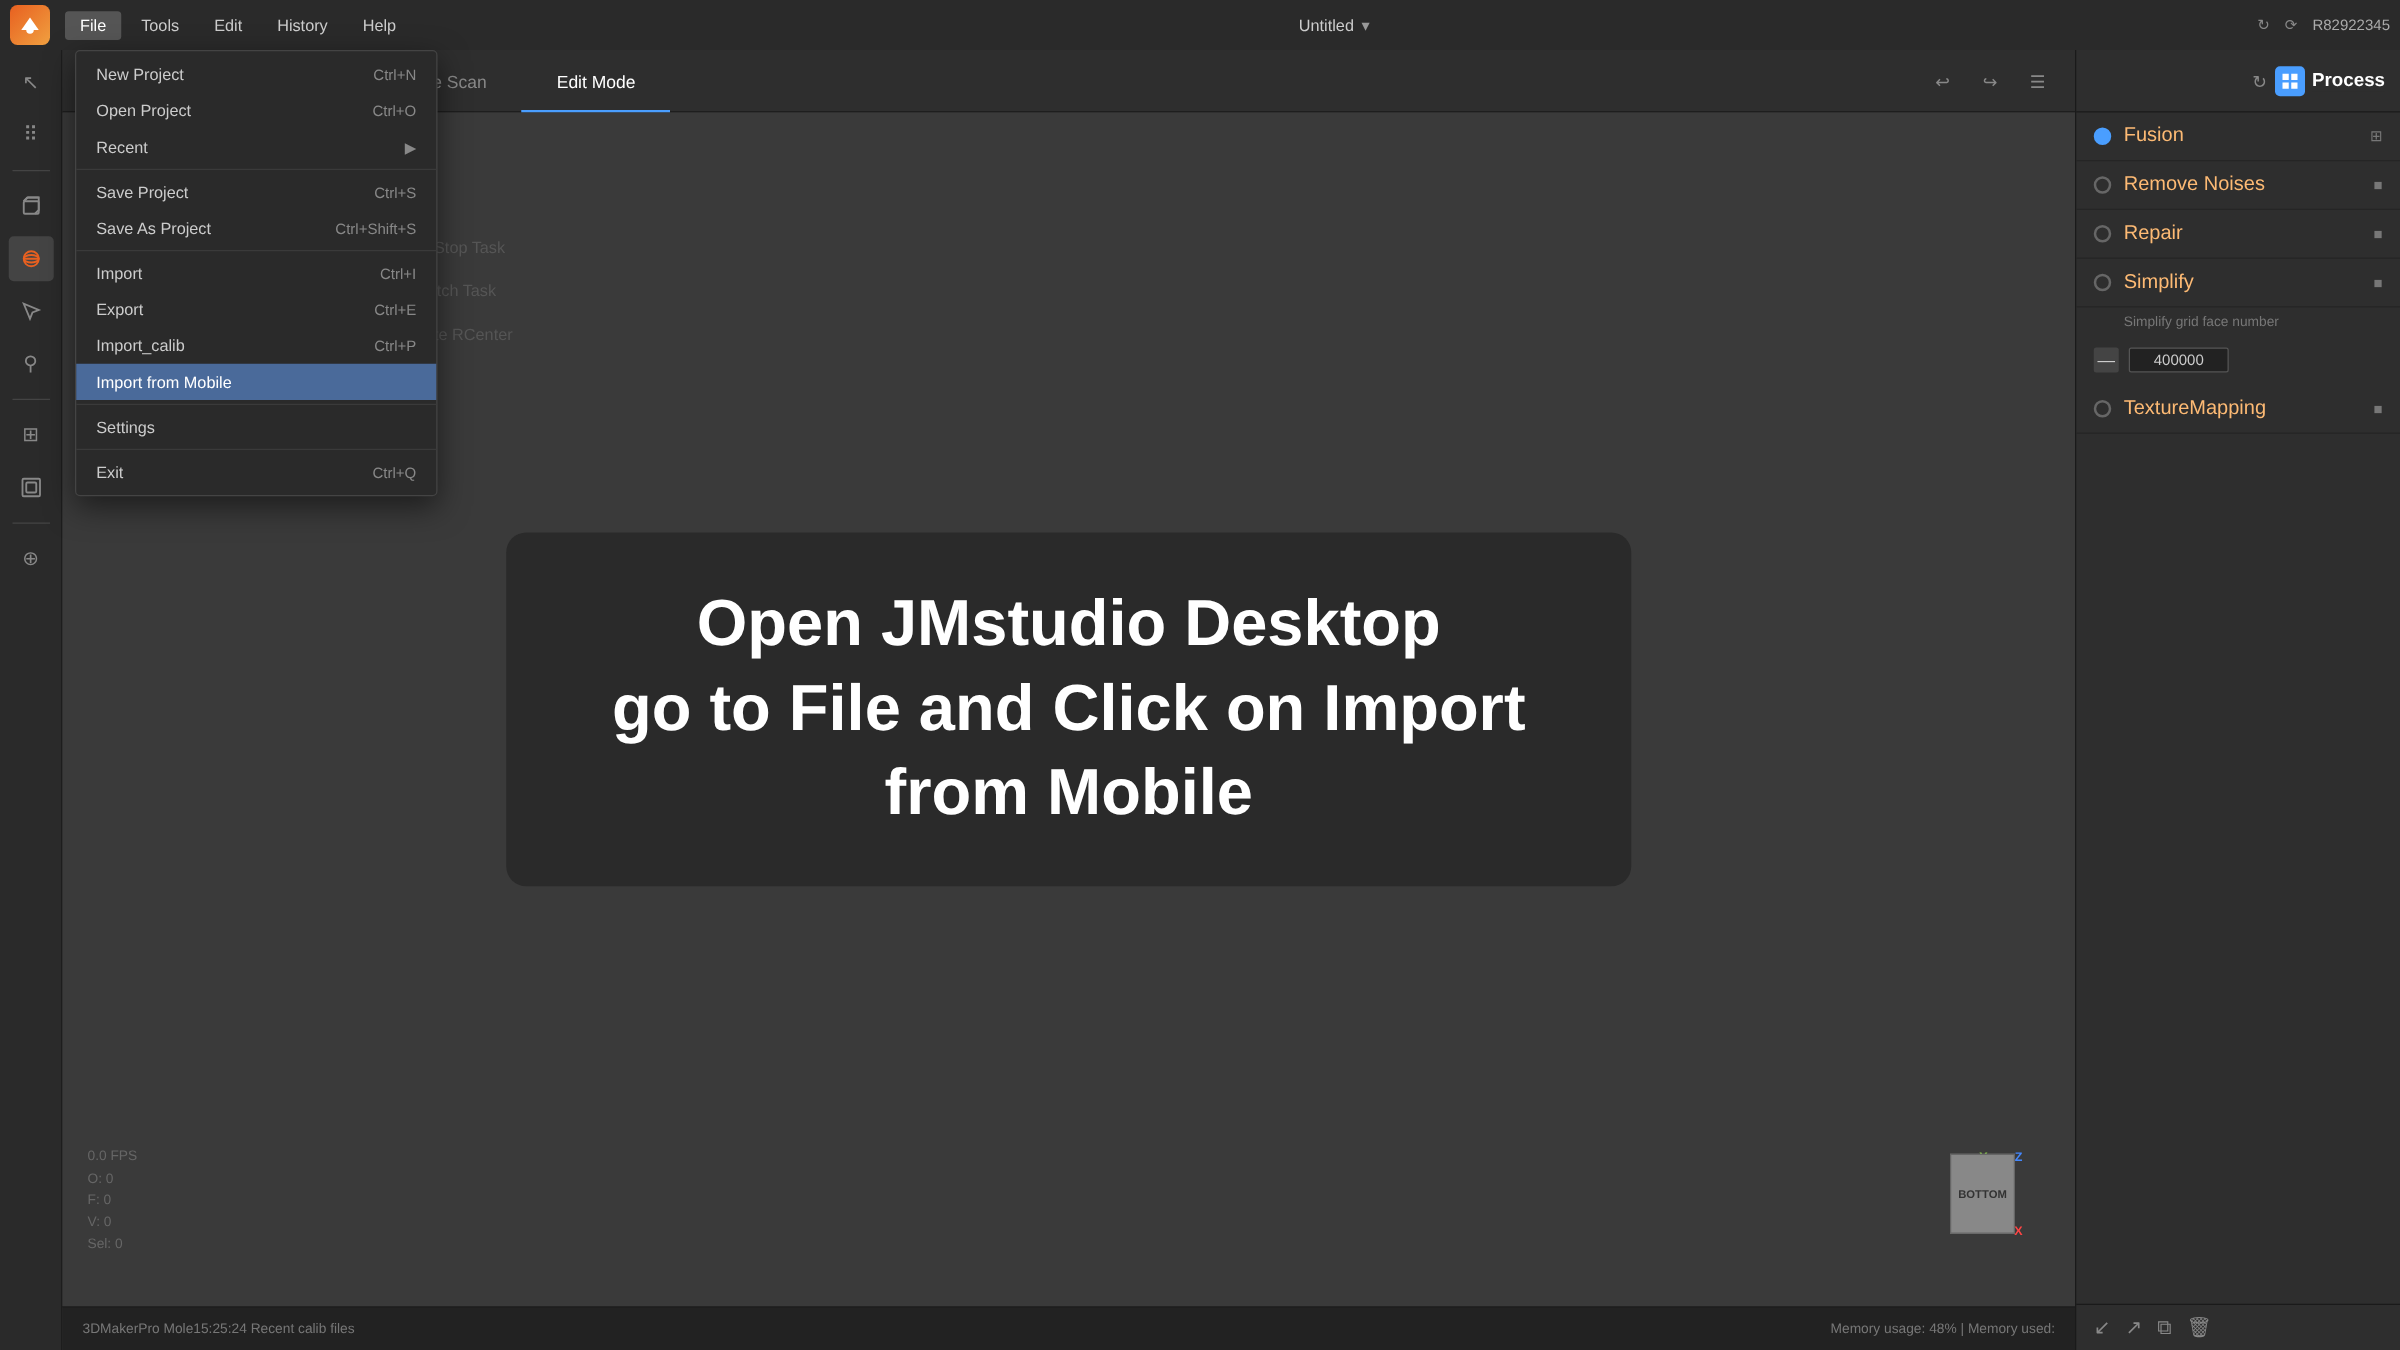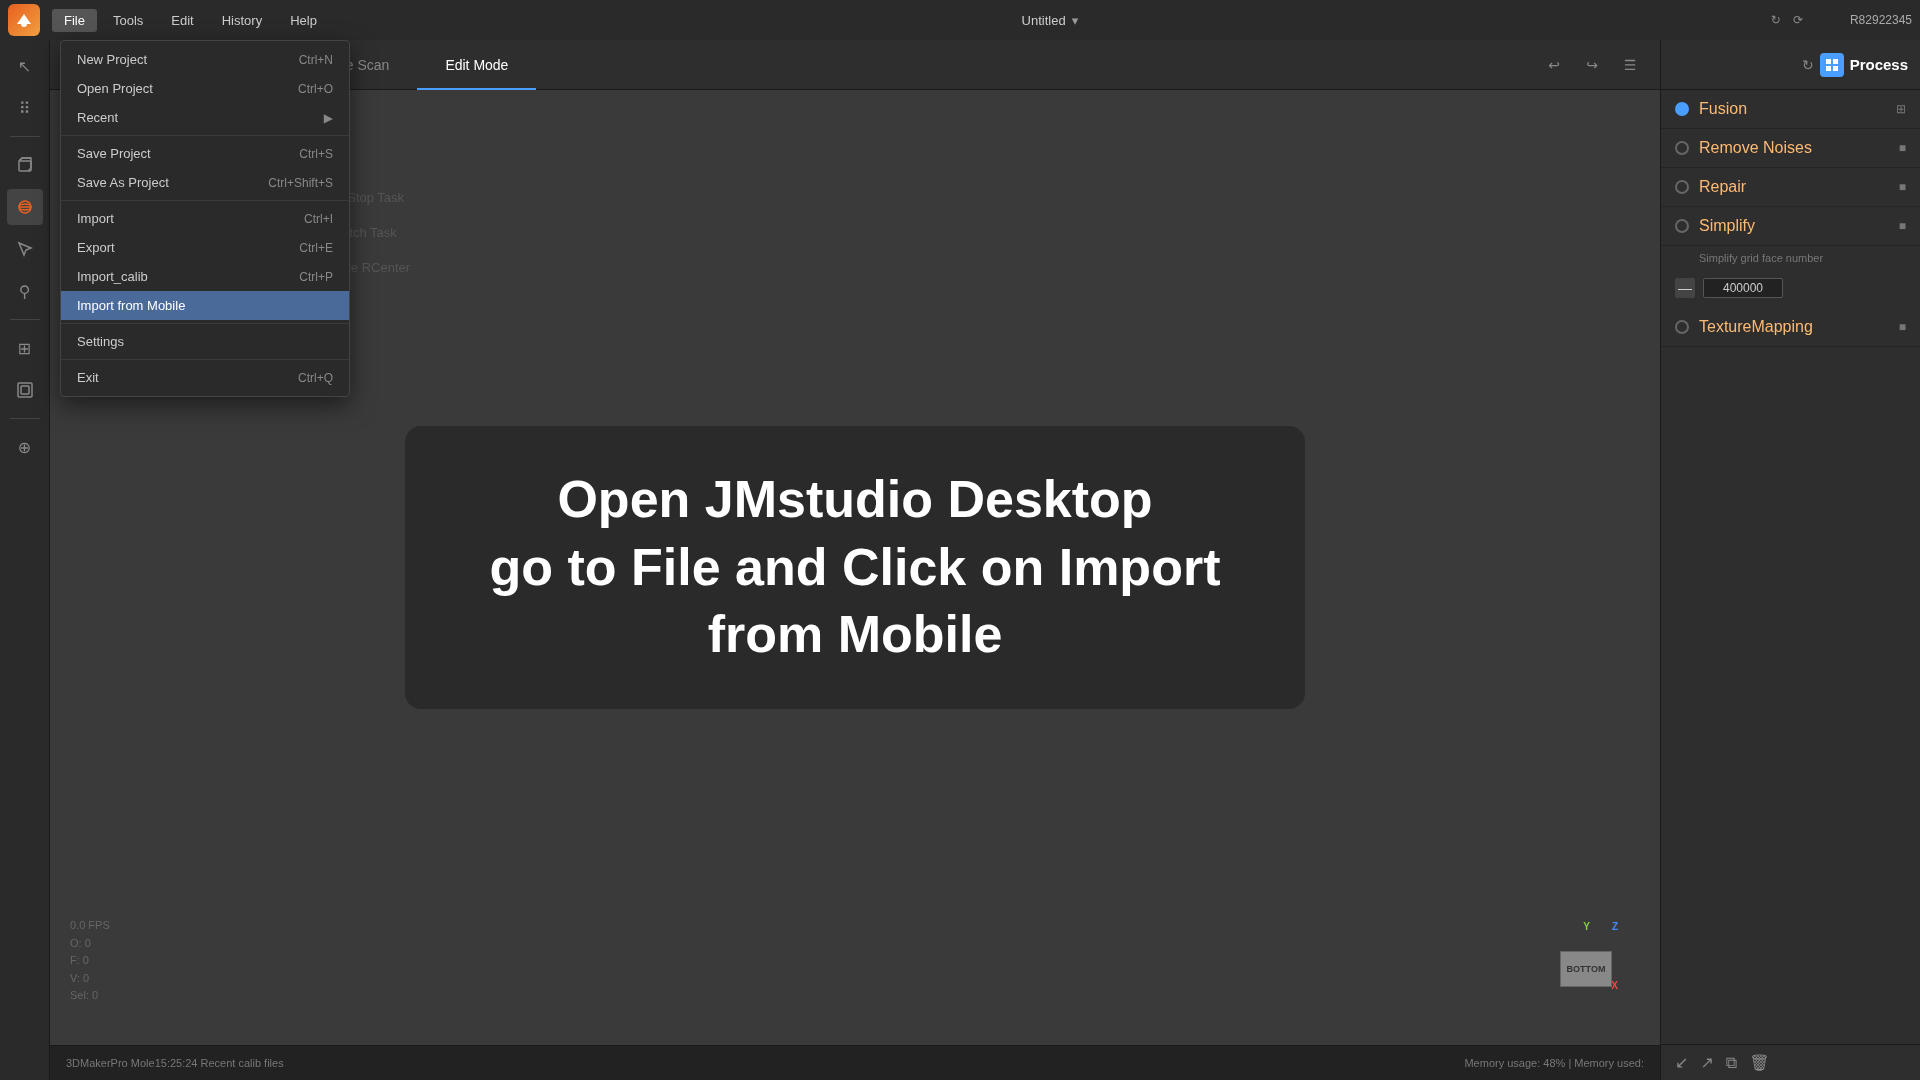--- a/index.html
+++ b/index.html
@@ -62,21 +62,21 @@
     }
     .title-center .title-text { color: #ccc; }
     .title-center .dropdown-icon { color: #999; }
     .top-right {
       display: flex;
       align-items: center;
       gap: 12px;
       font-size: 12px;
       color: #888;
     }
-    .top-right .version { color: #aaa; font-size: 12px; margin-left: 35px; }
+    .top-right .version { color: #aaa; font-size: 12px; }
 
     
     .layout {
       display: flex;
       height: calc(1080px - 40px);
     }
 
     
     .left-sidebar {
       width: 50px;
@@ -410,21 +410,21 @@
     .axis-x {
       position: absolute;
       bottom: 4px;
       right: 2px;
       font-size: 10px;
       color: #ff4444;
       font-weight: bold;
     }
     .cube-face {
       width: 52px;
-      height: 36px;
+      height: 64px;
       background: #888;
       border: 1px solid #666;
       display: flex;
       align-items: center;
       justify-content: center;
       font-size: 9px;
       color: #333;
       font-weight: bold;
       position: absolute;
       bottom: 8px;

